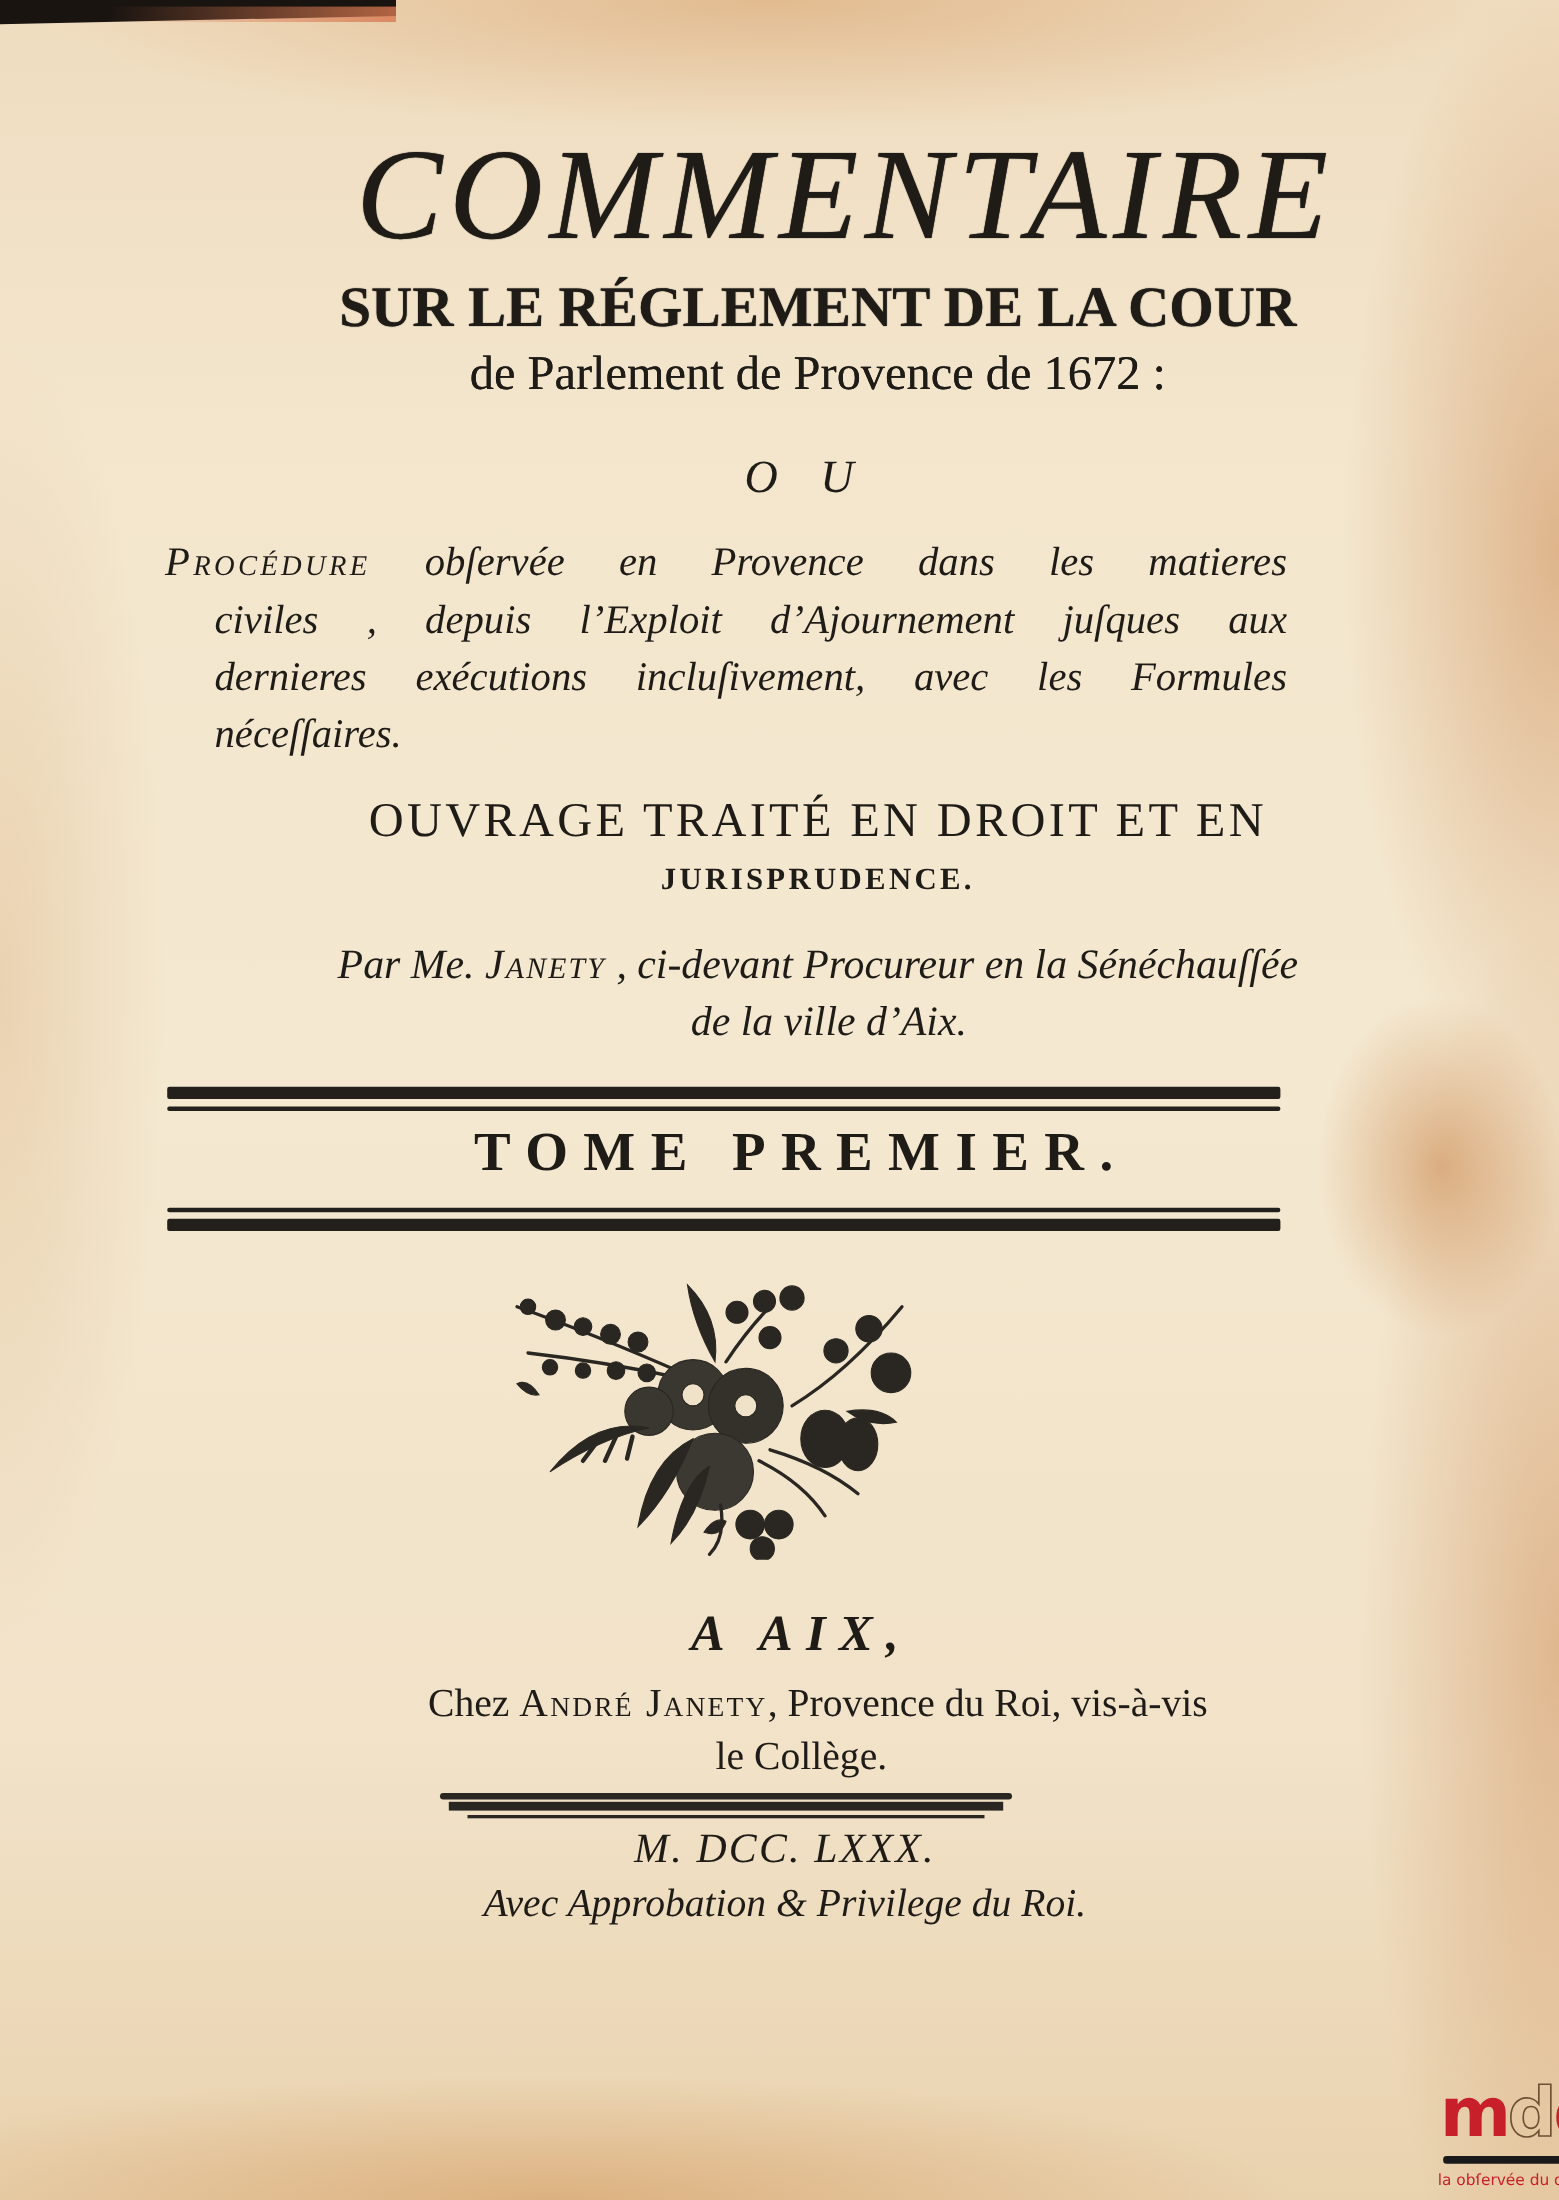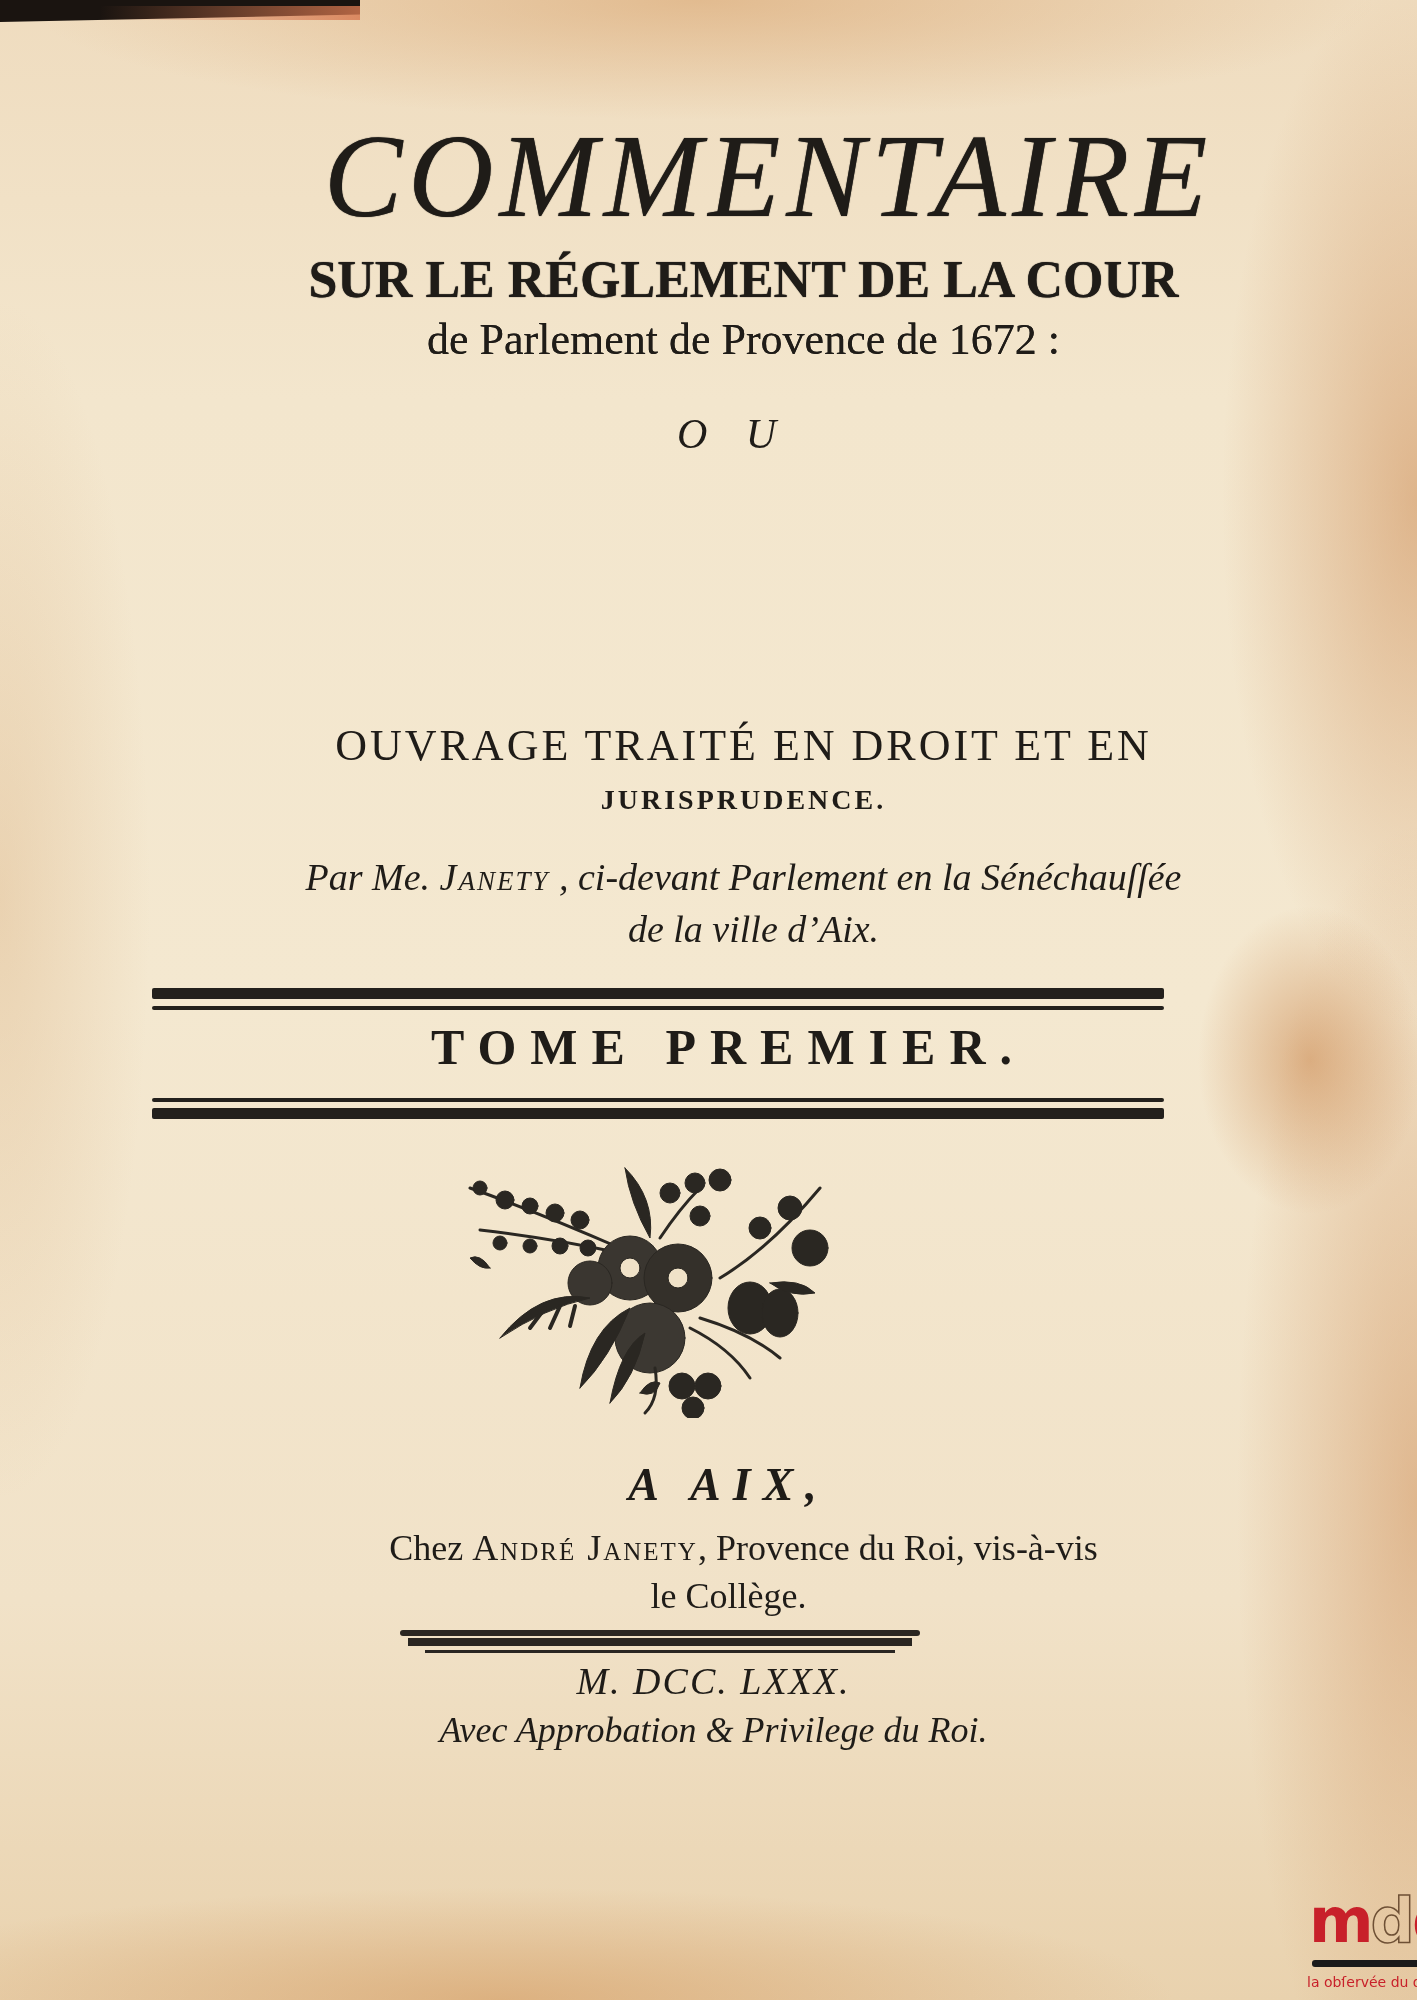--- a/index.html
+++ b/index.html
@@ -155,25 +155,31 @@
 
 <div class="page">
   <div class="top-edge"></div>
   <div class="top-edge-red"></div>
 
   <div class="block title">COMMENTAIRE</div>
   <div class="block subtitle1">SUR LE RÉGLEMENT DE LA COUR</div>
   <div class="block subtitle2">de Parlement de Provence de 1672 :</div>
   <div class="block ou">O U</div>
 
+  <div class="para">
+    <span class="line"><span class="smallcaps">Procédure</span><span> obſervée en Provence dans les matieres</span></span>
+    <span class="line indent">civiles , depuis l’Exploit d’Ajournement juſques aux</span>
+    <span class="line indent">dernieres exécutions incluſivement, avec les Formules</span>
+    <span class="line indent last">néceſſaires.</span>
+  </div>
 
   <div class="block ouvrage">OUVRAGE TRAITÉ EN DROIT ET EN</div>
   <div class="block juris">JURISPRUDENCE.</div>
 
-  <div class="block author"><span>Par Me. </span><span class="author-sc">Janety</span><span> , ci-devant Parlement en la Sénéchauſſée</span></div>
+  <div class="block author"><span>Par Me. </span><span class="author-sc">Janety</span><span> , ci-devant Procureur en la Sénéchauſſée</span></div>
   <div class="block author2">de la ville d’Aix.</div>
 
   <div class="rule r1"></div>
   <div class="rule r2"></div>
   <div class="block tome">TOME PREMIER.</div>
   <div class="rule r3"></div>
   <div class="rule r4"></div>
 
   <svg class="ornament" viewBox="0 0 390 260">
     <g fill="#2a2722" stroke="#2a2722" stroke-linecap="round">

